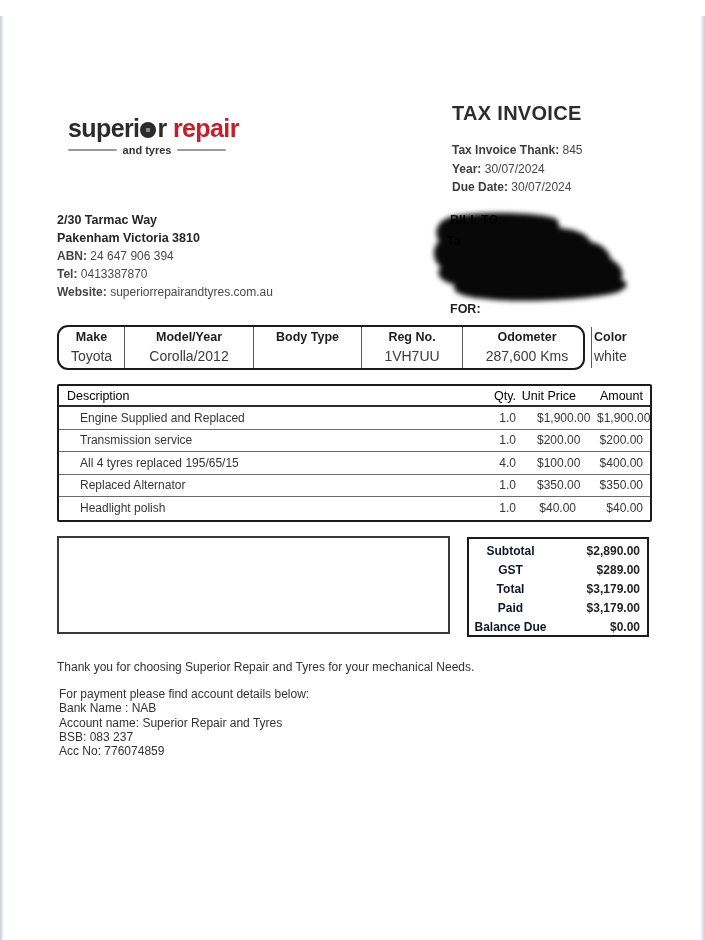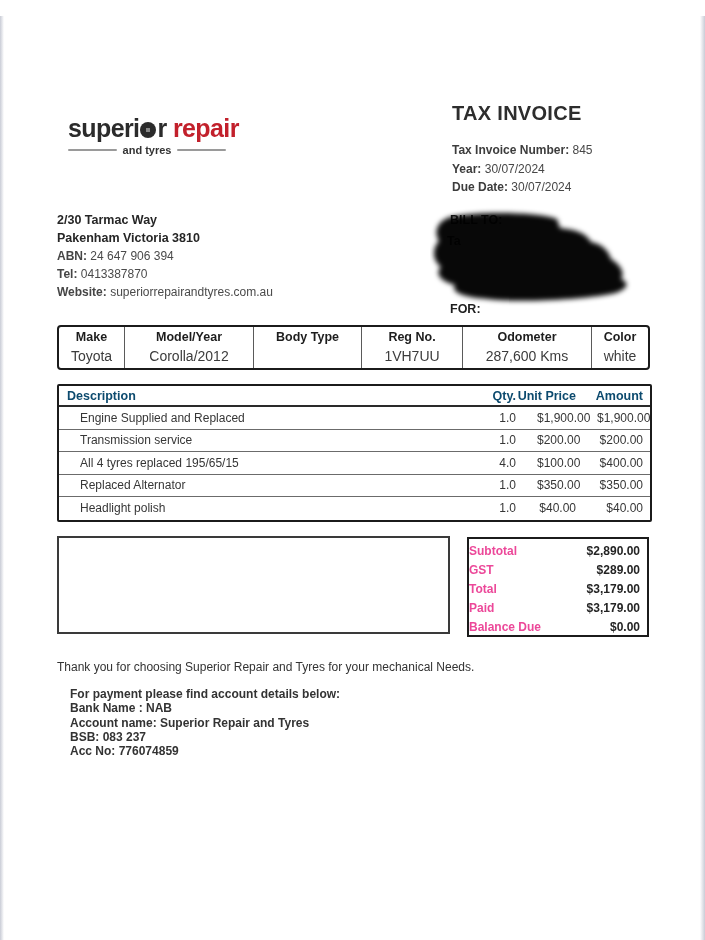--- a/index.html
+++ b/index.html
@@ -39,53 +39,53 @@
   .biz-line { font-size:12px; color:#4a4a4a; line-height:18px; }
   .biz-line .lbl { font-weight:600; color:#454545; }
 
   
   .billto-label { position:absolute; left:450px; top:197px; font-size:12.5px; font-weight:bold; color:#1e1e1e; }
   .redacted-fragment { position:absolute; left:447px; top:218px; font-size:12.5px; font-weight:bold; color:#1e1e1e; }
   .redaction-blob { position:absolute; left:430px; top:188px; width:212px; height:104px; }
   .for-label { position:absolute; left:450px; top:286px; font-size:12.5px; font-weight:bold; color:#1e1e1e; }
 
   
-  .vehicle-table { position:absolute; left:57px; top:309px; width:593px;
-    border:2.5px solid #1b1b1b; border-radius:4px; background:#fff; }
+  .vehicle-table { position:absolute; left:57px; top:309px; width:528px;
+    border:2.5px solid #1b1b1b; border-radius:11px; background:#fff; }
   .v-row { display:grid; grid-template-columns:66px 129px 108px 101px 129px 1fr; }
   .v-cell { text-align:center; border-right:1px solid #5a5a5a; padding:2px 2px; }
   .v-cell:last-child { border-right:none; }
   .v-head .v-cell { font-size:12.5px; font-weight:bold; color:#1d1d1d; padding-top:3px; }
   .v-data .v-cell { font-size:14px; color:#3c3c3c; padding-bottom:4px; }
 
   
   .items-table { position:absolute; left:57px; top:368px; width:595px;
     border:2px solid #1b1b1b; border-radius:2px; background:#fff; }
   .i-row { display:grid; grid-template-columns:1fr 58px 60px 74px; align-items:center; }
   .i-head { border-bottom:2px solid #2a2a2a; height:21px; }
-  .i-head > div { font-size:12.5px; font-weight:bold; color:#0c4a6e; }
+  .i-head > div { font-size:12.5px; font-weight:normal; color:#000000; }
   .i-body-row { height:22.5px; border-bottom:1.2px solid #6b6b6b; }
   .i-body-row:last-child { border-bottom:none; }
   .i-body-row > div { font-size:12px; color:#363636;padding-left:21px; }
   .c-desc { text-align:left; padding-left:8px; }
   .c-num { text-align:right; }
   .c-amt { text-align:right; padding-right:7px; }
 
   
   .notes-box { position:absolute; left:57px; top:520px; width:393px; height:98px;
     border:2px solid #3a3a3a; background:#fff; }
   .totals-box { position:absolute; left:467px; top:521px; width:182px; height:100px;
     border:2px solid #1b1b1b; background:#fff; padding-top:2px; }
   .t-row { display:grid; grid-template-columns:1fr 95px; height:19.2px; align-items:center; }
-  .t-label { text-align:left; font-size:12px; font-weight:bold; color:#ec4899; }
+  .t-label { text-align:center; font-size:12px; font-weight:bold; color:#0f172a; }
   .t-value { text-align:right; font-size:12px; font-weight:bold; color:#242424; padding-right:7px; }
 
   
   .thanks { position:absolute; left:57px; top:644px; font-size:12px; color:#333; }
-  .payment { position:absolute; left:70px; top:671px;font-weight:bold; }
+  .payment { position:absolute; left:59px; top:671px; }
   .payment div { font-size:12px; color:#333; line-height:14.3px; }
 </style>
 </head>
 <body>
 
 <div class="page">
   <div class="edge-left"></div>
   <div class="edge-right"></div>
 
   <div class="logo">
@@ -97,21 +97,21 @@
       <span class="tagline-line"></span>
       <span class="tagline-text">and tyres</span>
       <span class="tagline-line"></span>
     </div>
   </div>
 
   <div class="title-block">
     <div class="doc-title">TAX INVOICE</div>
     <div class="meta">
       <div class="meta-line">
-        <span class="lbl">Tax Invoice Number:</span>
+        <span class="lbl">Tax Invoice Thank:</span>
         <span>845</span>
       </div>
       <div class="meta-line">
         <span class="lbl">Year:</span>
         <span>30/07/2024</span>
       </div>
       <div class="meta-line">
         <span class="lbl">Due Date:</span>
         <span>30/07/2024</span>
       </div>

